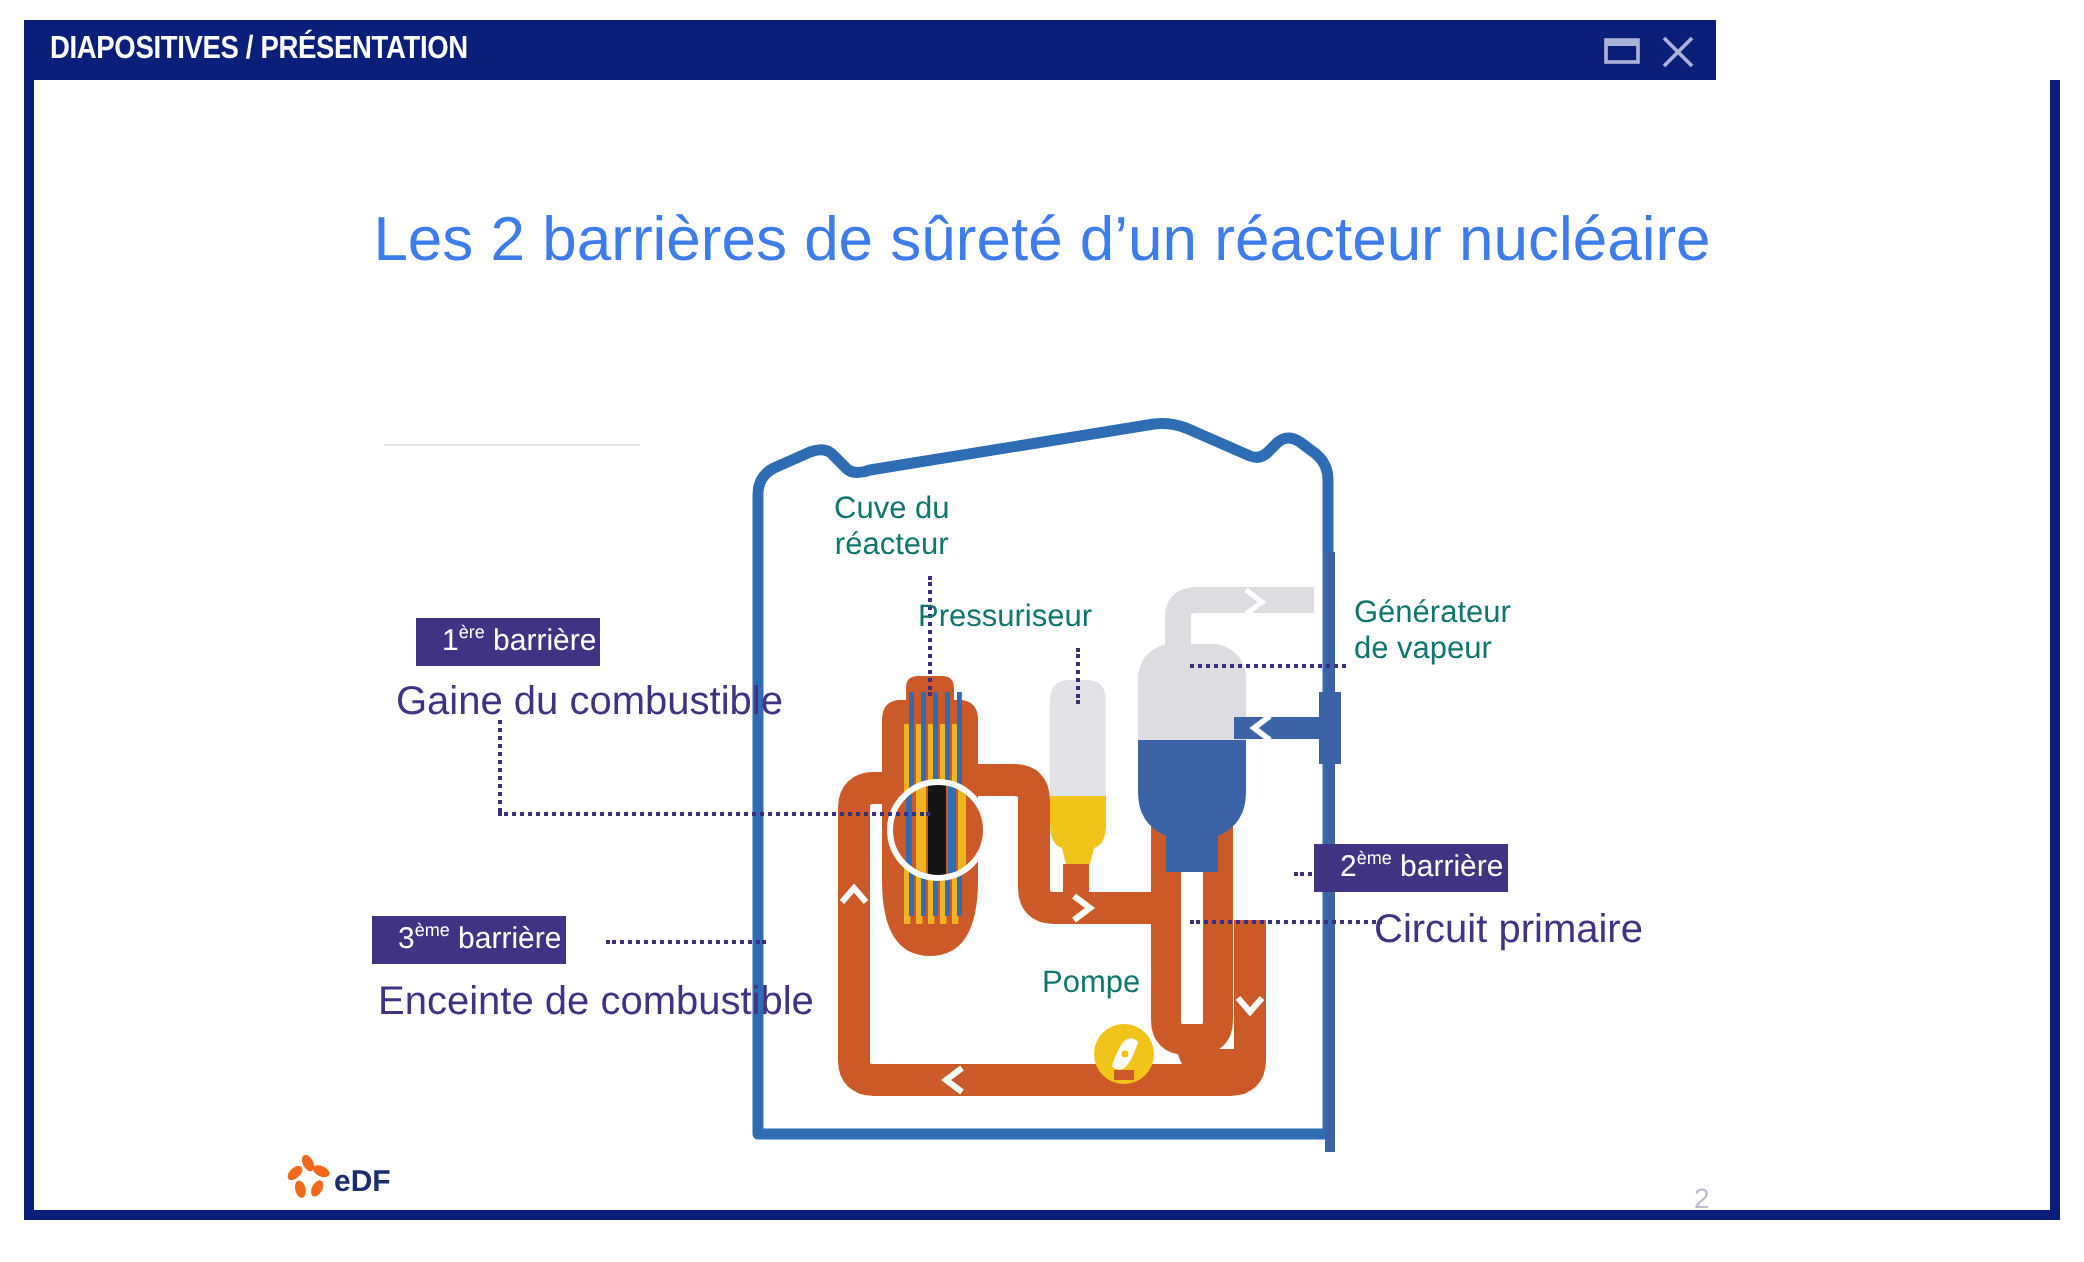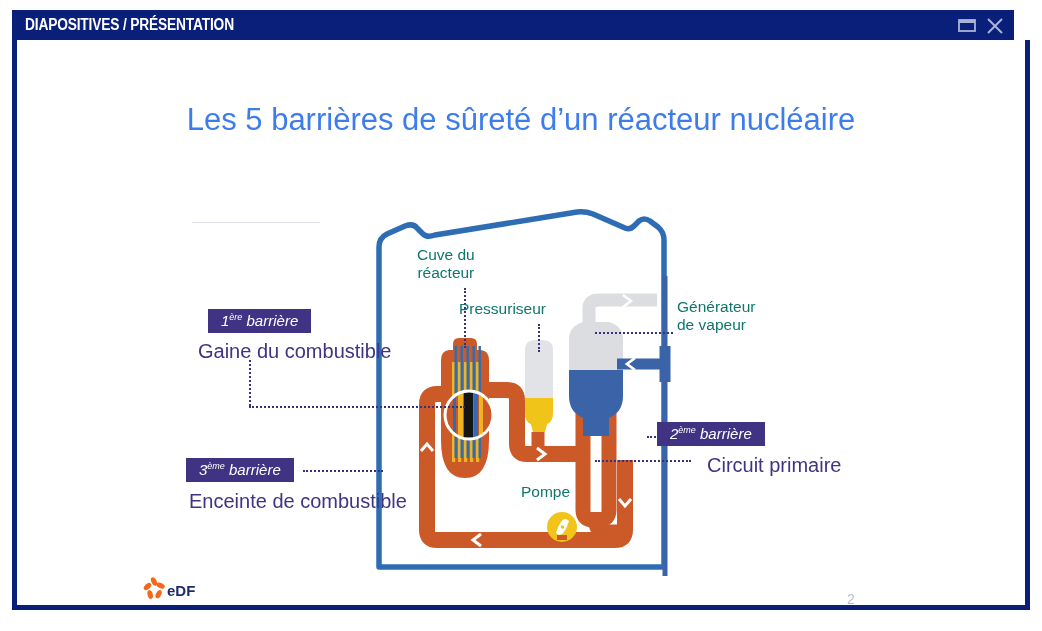--- a/index.html
+++ b/index.html
@@ -17,21 +17,21 @@
   #app-window {
     position: absolute;
     left: 12px; top: 10px;
     width: 1018px; height: 600px;
     background: #ffffff;
     box-sizing: border-box;
   }
   #titlebar {
     position: absolute;
     left: 0; top: 0;
-    width: 1002px; height: 30px;
+    width: 846px; height: 30px;
     background: #0a1f7a;
     box-sizing: border-box;
   }
   #titlebar-text {
     position: absolute;
     left: 13px; top: 6px;
     color: #ffffff;
     font-size: 16px;
     font-weight: bold;
     letter-spacing: -0.2px;
@@ -91,37 +91,36 @@
     left: 0px; top: 0px;
     width: 1008px; height: 565px;
   }
 
   
   .badge {
     position: absolute;
     background: #413383;
     color: #ffffff;
     font-size: 15px;
-    padding: 4px 13px 5px 13px;
+    padding: 4px 2px 5px 13px;
     white-space: nowrap;
     line-height: 1;
-    font-style: italic;
   }
   .badge sup { font-size: 9px; vertical-align: super; line-height: 0; }
   .callout-sub {
     position: absolute;
     color: #413383;
     font-size: 20px;
     white-space: nowrap;
   }
 
   #badge-1 { left: 191px; top: 269px; }
   #sub-1   { left: 181px; top: 300px; }
   #badge-2 { left: 640px; top: 382px; }
-  #sub-2   { left: 670px; top: 414px; margin-left: 20px; }
+  #sub-2   { left: 670px; top: 414px; }
   #badge-3 { left: 169px; top: 418px; }
   #sub-3   { left: 172px; top: 450px; }
 
   
   .part-label {
     position: absolute;
     color: #0f766e;
     font-size: 15.5px;
     line-height: 1.16;
     white-space: nowrap;
@@ -182,21 +181,21 @@
         <line x1="4" y1="5" x2="18" y2="19" stroke="#aab4d8" stroke-width="1.9"></line>
         <line x1="18" y1="5" x2="4" y2="19" stroke="#aab4d8" stroke-width="1.9"></line>
       </svg>
     </div>
   </div>
 
   <div id="window-frame"></div>
 
   <div id="slide">
 
-    <div id="slide-title">Les 5 barrières de sûreté d’un réacteur nucléaire</div>
+    <div id="slide-title">Les 2 barrières de sûreté d’un réacteur nucléaire</div>
 
     <div id="hairline"></div>
 
     <svg id="figure" viewBox="0 0 1008 565">
 
       <path d="M 362 527 L 362 207
                Q 362 198 370 194
                L 388 186
                Q 396 183 400 188
                L 406 194

